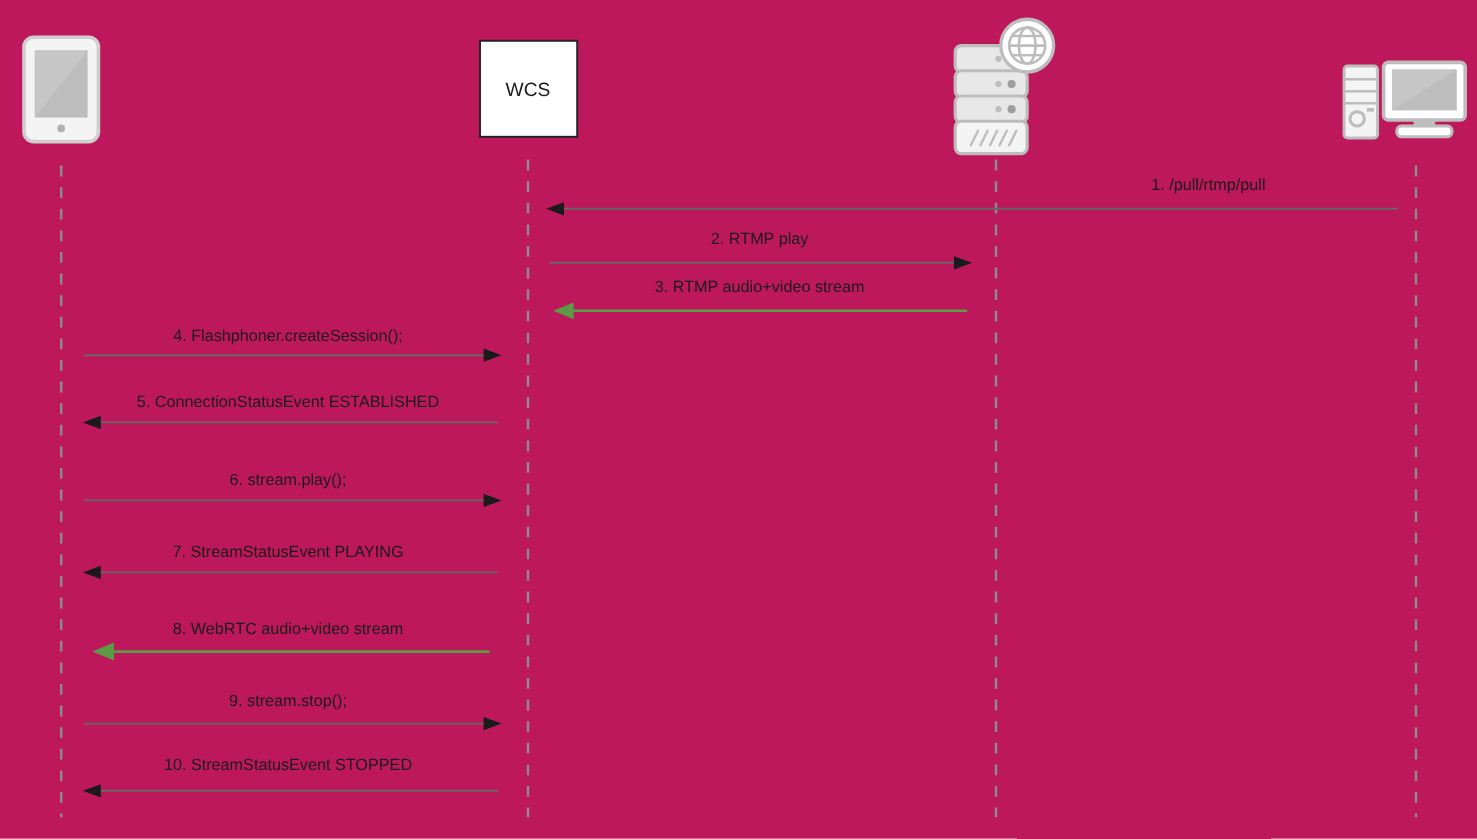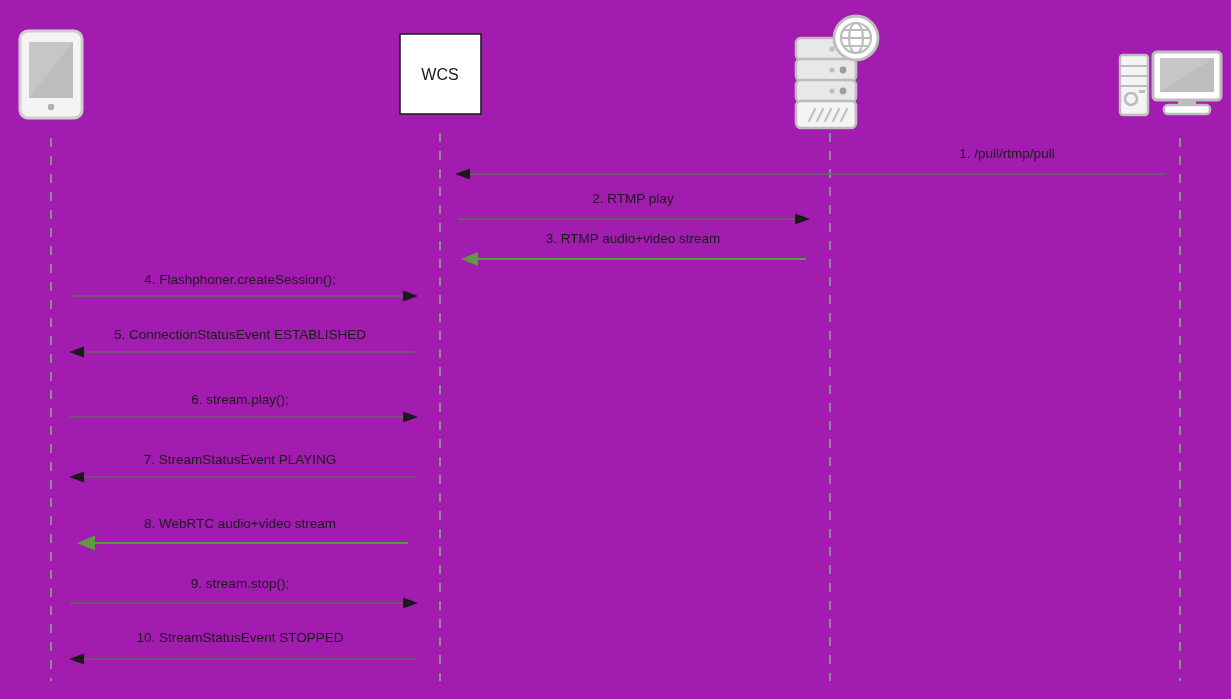--- a/index.html
+++ b/index.html
@@ -8,21 +8,21 @@
     padding: 0;
     background: #ffffff;
   }
   body {
     font-family: "Liberation Sans", sans-serif;
   }
   #diagram-root {
     position: relative;
     width: 1231px;
     height: 699px;
-    background: #a21caf;
+    background: #be185d;
     overflow: hidden;
   }
   #diagram-svg {
     position: absolute;
     left: 0;
     top: 0;
     width: 1231px;
     height: 699px;
   }
   .msg-label {

